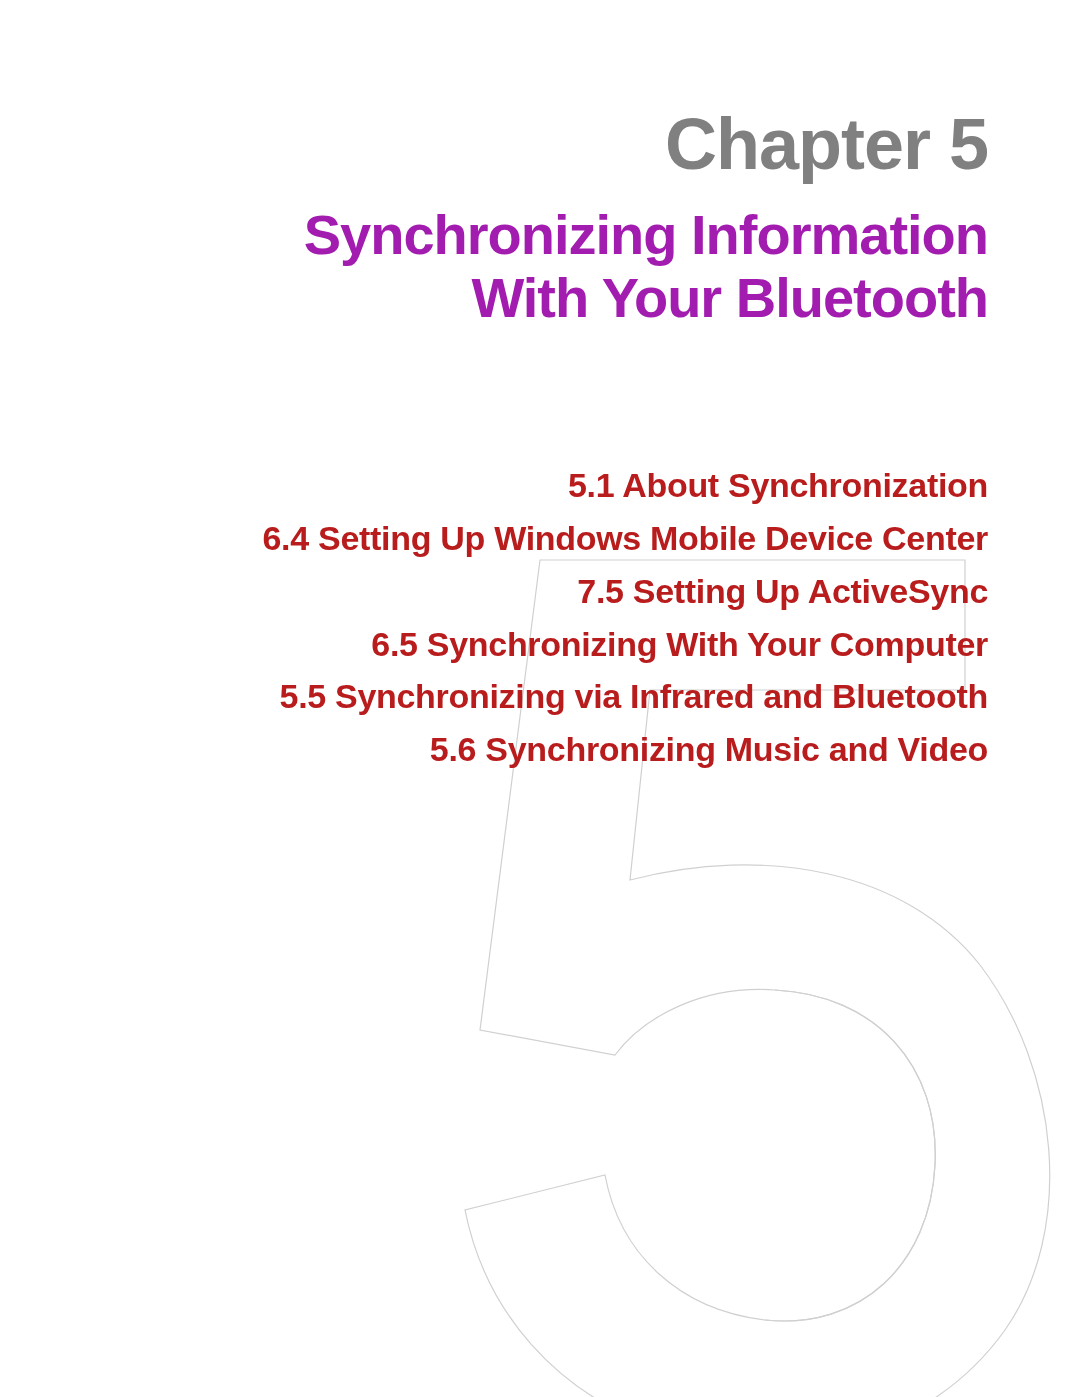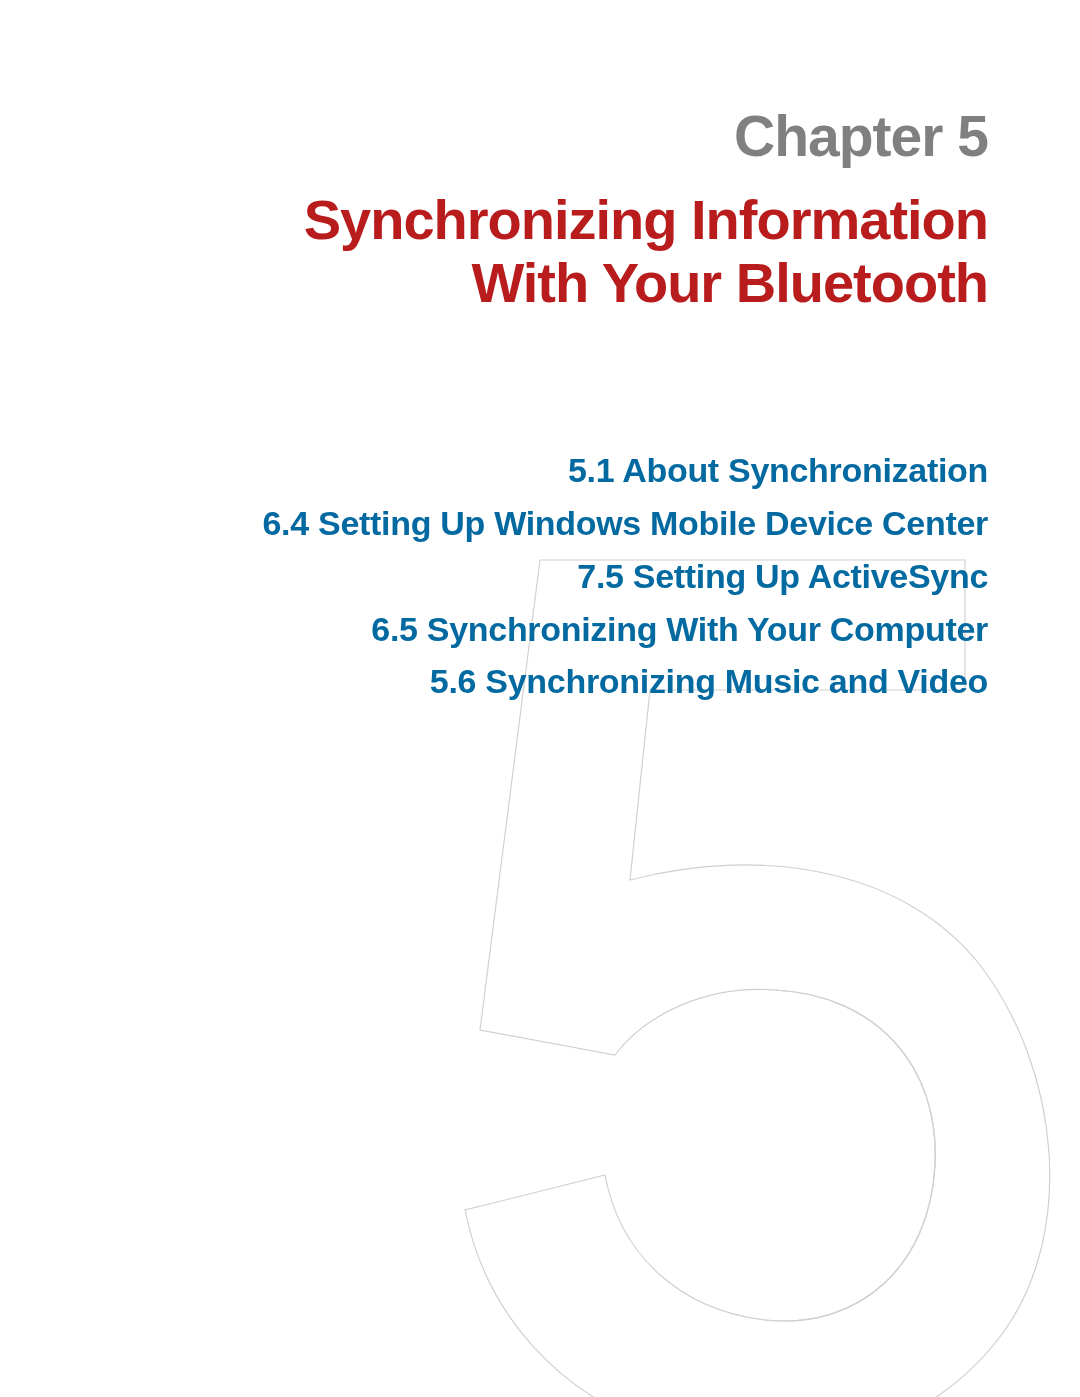--- a/index.html
+++ b/index.html
@@ -25,44 +25,44 @@
     height: 900px;
     pointer-events: none;
   }
   .content {
     position: relative;
     z-index: 2;
     padding: 108px 92px 0 0;
     text-align: right;
   }
   .chapter-label {
-    font-size: 57px;
+    font-size: 72px;
     font-weight: 700;
     color: #808080;
     letter-spacing: -1px;
     line-height: 1;
     margin: 0 0 24px 0;
   }
   .chapter-title {
     font-size: 56px;
     font-weight: 700;
-    color: #b91c1c;
+    color: #a21caf;
     letter-spacing: -1px;
     line-height: 1.12;
     margin: 0 0 130px 0;
   }
   .toc {
     list-style: none;
     margin: 0;
     padding: 0;
   }
   .toc li {
     font-size: 34px;
     font-weight: 700;
-    color: #0369a1;
+    color: #b91c1c;
     line-height: 1.55;
     letter-spacing: -0.3px;
   }
 </style>
 </head>
 <body>
 <div class="page">
 
   <svg class="bg-number" viewBox="0 0 700 900">
 
@@ -88,16 +88,17 @@
     <h1 class="chapter-label">Chapter 5</h1>
     <h2 class="chapter-title">
       <span>Synchronizing Information</span><br>
       <span>With Your Bluetooth</span>
     </h2>
     <ul class="toc">
       <li>5.1  About Synchronization</li>
       <li>6.4  Setting Up Windows Mobile Device Center</li>
       <li>7.5  Setting Up ActiveSync</li>
       <li>6.5  Synchronizing With Your Computer</li>
+      <li>5.5  Synchronizing via Infrared and Bluetooth</li>
       <li>5.6  Synchronizing Music and Video</li>
     </ul>
   </div>
 </div>
 
 </body></html>

